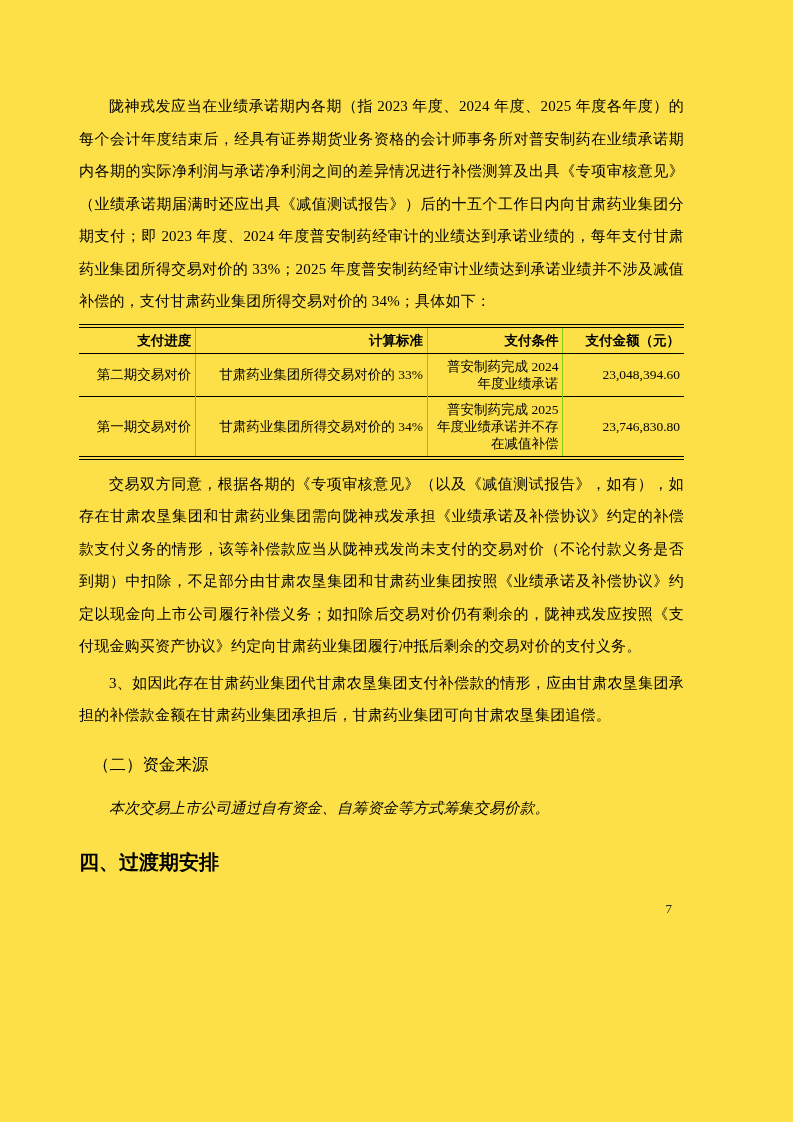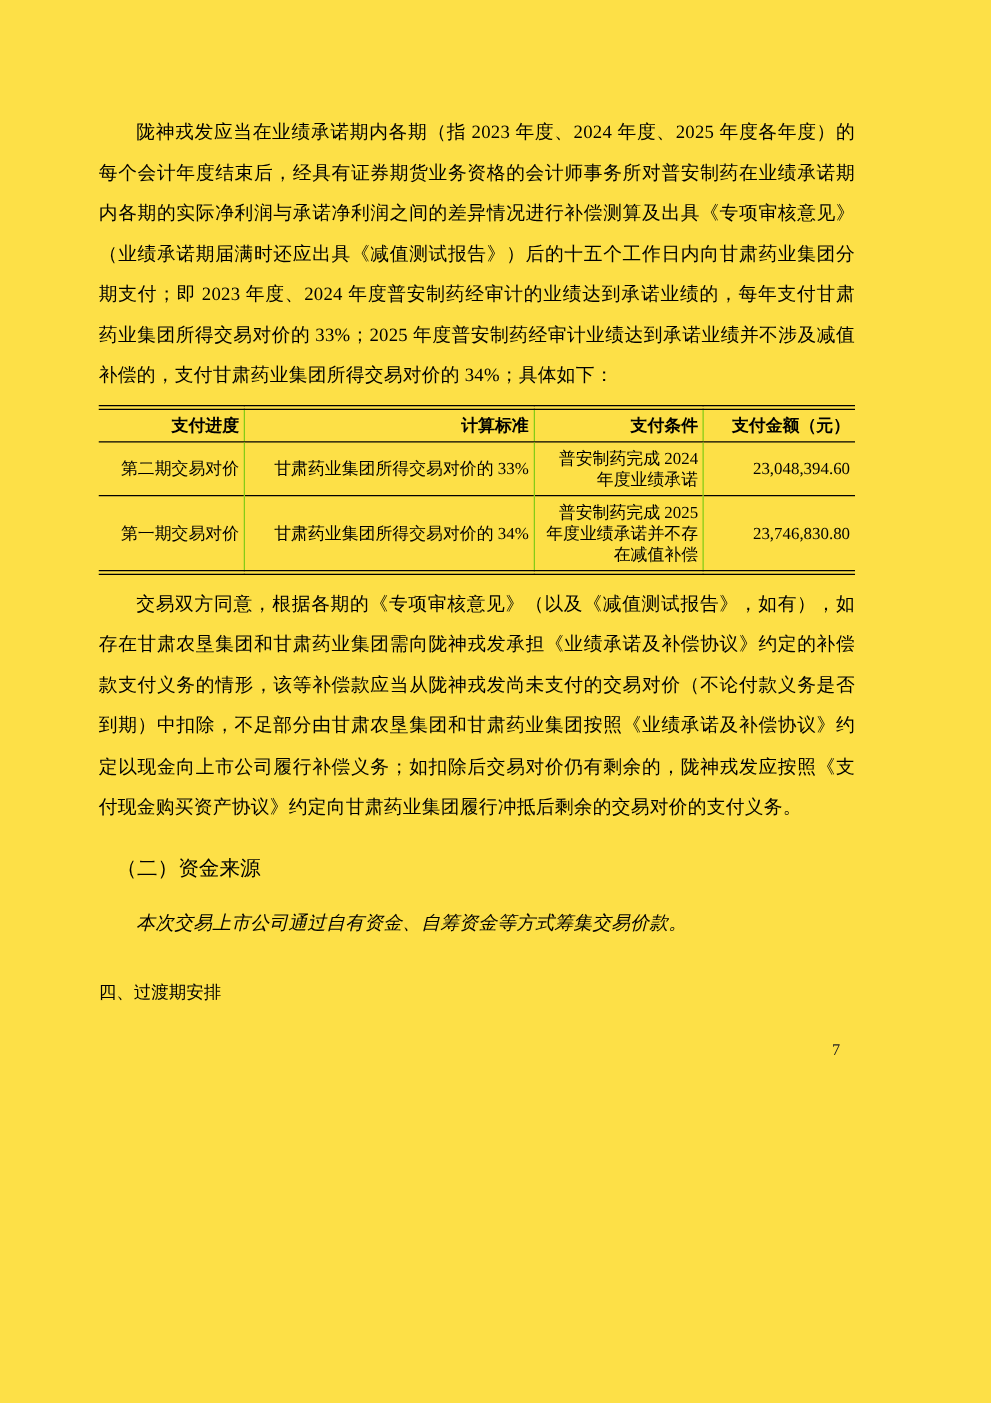--- a/index.html
+++ b/index.html
@@ -71,22 +71,22 @@
     margin: 20px 0 0 14px;
     font-family: "Liberation Sans", "DejaVu Sans", sans-serif;
     font-weight: normal;
     font-size: 16.5px;
     line-height: 24px;
     color: #000;
   }
   .heading-main {
     margin: 24px 0 0 0;
     font-family: "Liberation Sans", "DejaVu Sans", sans-serif;
-    font-weight: normal;
-    font-size: 14px;
+    font-weight: bold;
+    font-size: 20px;
     line-height: 28px;
     color: #000;
   }
   .page-number {
     margin-top: 24px;
     text-align: right;
     padding-right: 12px;
     font-size: 13px;
     line-height: 18px;
     color: #222;
@@ -125,20 +125,21 @@
         <td>第一期交易对价</td>
         <td>甘肃药业集团所得交易对价的 34%</td>
         <td>普安制药完成 2025 年度业绩承诺并不存在减值补偿</td>
         <td class="amount">23,746,830.80</td>
       </tr>
     </tbody>
   </table>
 
   <p class="para para-p2">交易双方同意，根据各期的《专项审核意见》（以及《减值测试报告》，如有），如存在甘肃农垦集团和甘肃药业集团需向陇神戎发承担《业绩承诺及补偿协议》约定的补偿款支付义务的情形，该等补偿款应当从陇神戎发尚未支付的交易对价（不论付款义务是否到期）中扣除，不足部分由甘肃农垦集团和甘肃药业集团按照《业绩承诺及补偿协议》约定以现金向上市公司履行补偿义务；如扣除后交易对价仍有剩余的，陇神戎发应按照《支付现金购买资产协议》约定向甘肃药业集团履行冲抵后剩余的交易对价的支付义务。</p>
 
+  <p class="para para-p3">3、如因此存在甘肃药业集团代甘肃农垦集团支付补偿款的情形，应由甘肃农垦集团承担的补偿款金额在甘肃药业集团承担后，甘肃药业集团可向甘肃农垦集团追偿。</p>
 
   <h3 class="heading-sub">（二）资金来源</h3>
 
   <p class="para para-p4">本次交易上市公司通过自有资金、自筹资金等方式筹集交易价款。</p>
 
   <h2 class="heading-main">四、过渡期安排</h2>
 
 
   <div class="page-number">7</div>
 

